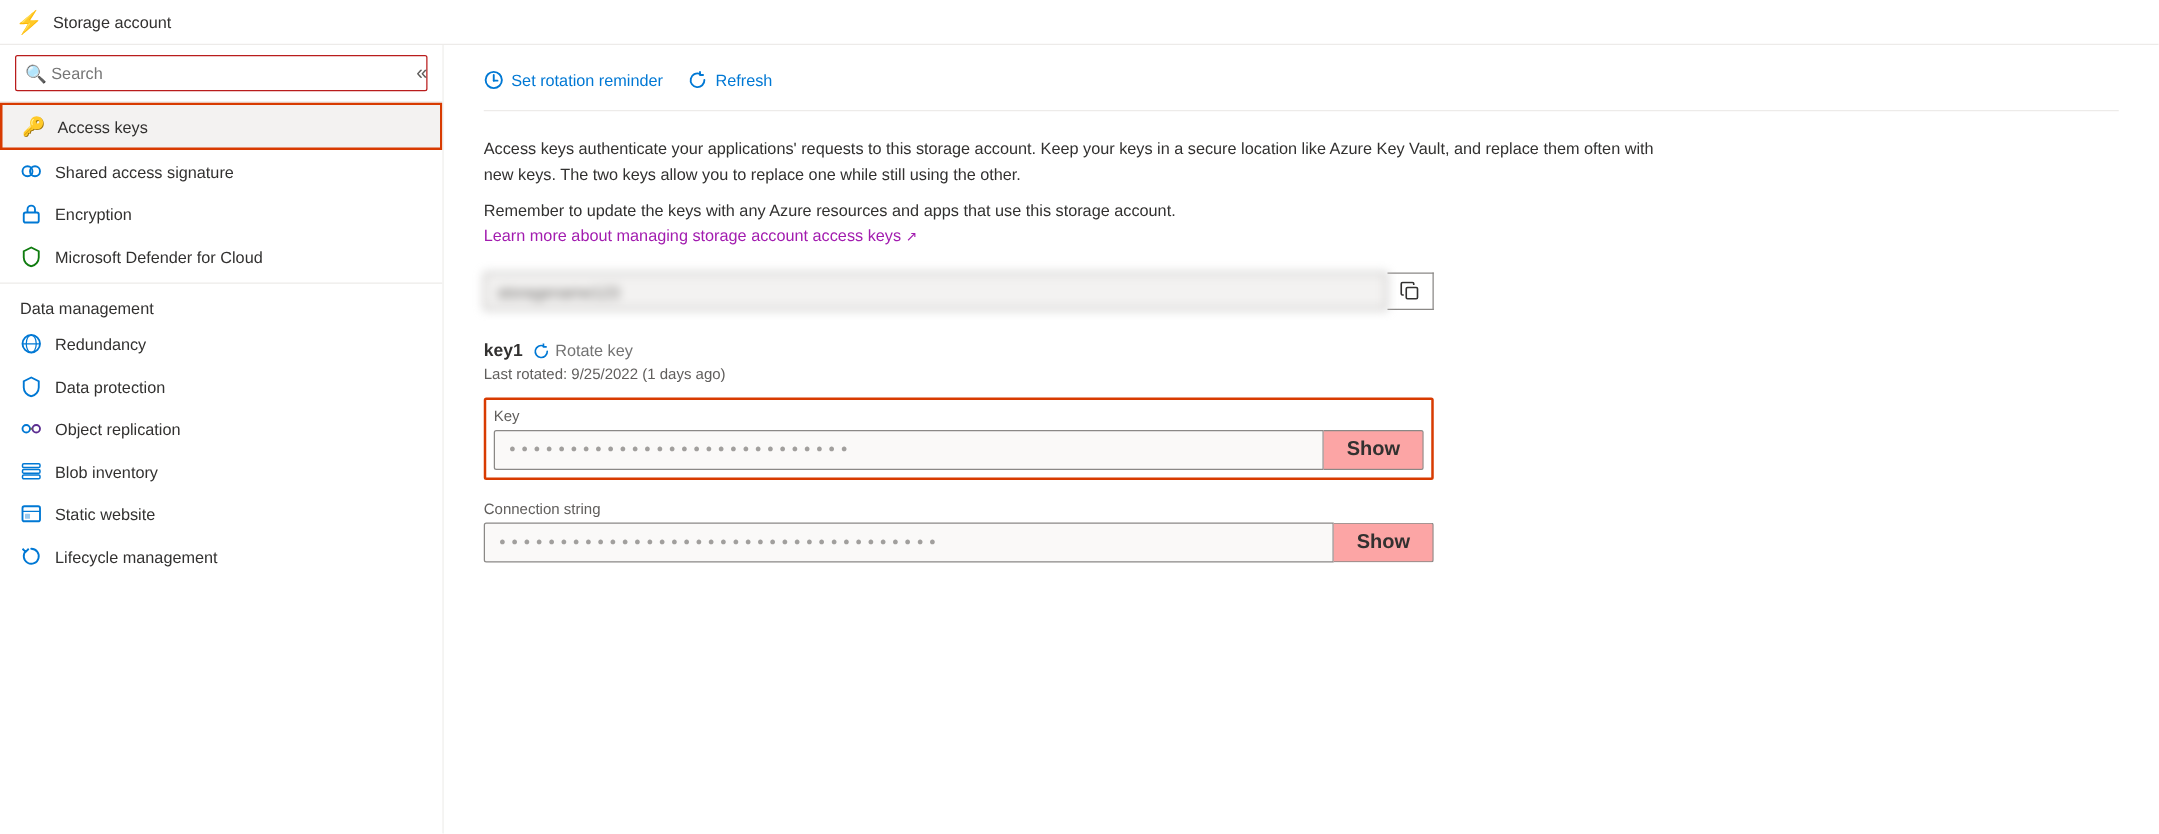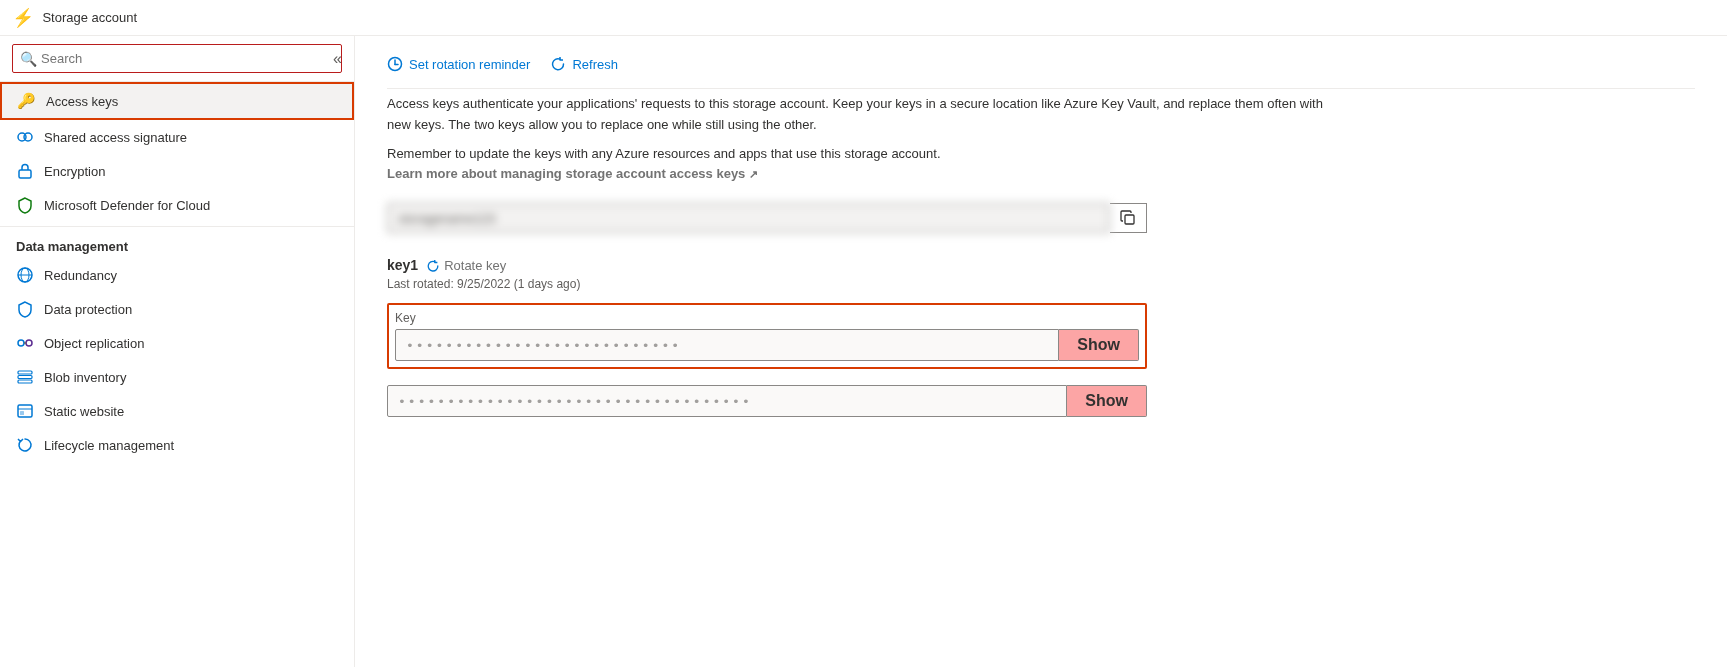--- a/index.html
+++ b/index.html
@@ -100,21 +100,21 @@
       width: 18px;
       height: 18px;
       display: flex;
       align-items: center;
       justify-content: center;
       flex-shrink: 0;
     }
 
     .sidebar-section-header {
       padding: 12px 16px 4px 16px;
-      font-weight: 700;
+      font-weight: 400;
       font-size: 13px;
       color: #323130;
       border-top: 1px solid #edebe9;
       margin-top: 4px;
     }
 
     
     .sidebar-scroll::-webkit-scrollbar { width: 6px; }
     .sidebar-scroll::-webkit-scrollbar-thumb { background: #c8c6c4; border-radius: 3px; }
 
@@ -125,21 +125,21 @@
       padding: 0 32px 32px 32px;
       background: #fff;
     }
 
     
     .toolbar {
       display: flex;
       align-items: center;
       padding: 14px 0 10px 0;
       border-bottom: 1px solid #edebe9;
-      margin-bottom: 5px;
+      margin-bottom: 20px;
       gap: 0;
     }
     .toolbar-btn {
       display: flex;
       align-items: center;
       gap: 6px;
       background: none;
       border: none;
       color: #0078d4;
       cursor: pointer;
@@ -153,24 +153,23 @@
       margin-bottom: 18px;
       max-width: 960px;
     }
     .description-block p {
       font-size: 13px;
       line-height: 1.6;
       color: #323130;
       margin-bottom: 8px;
     }
     .description-block .link {
-      color: #737373;
+      color: #a21caf;
       text-decoration: none;
       font-size: 13px;
-      font-weight: bold;
     }
 
     
     .field-group {
       margin-bottom: 24px;
       max-width: 760px;
     }
     .field-label {
       font-size: 12px;
       color: #605e5c;
@@ -467,20 +466,21 @@
         <label class="field-label" style="margin-bottom:4px; display:block;">Key</label>
         <div class="key-field-inner">
           <input class="password-input" type="password" value="placeholder_key_value_hidden" style="background: rgb(250, 249, 248);" readonly="">
           <button class="show-btn">
             <span>Show</span>
           </button>
         </div>
       </div>
 
       <div class="conn-field-wrapper">
+        <label class="field-label">Connection string</label>
         <div class="conn-field-inner">
           <input class="password-input" type="password" value="placeholder_connection_string_hidden" style="background: rgb(250, 249, 248); border-radius: 2px 0px 0px 2px;" readonly="">
           <button class="show-btn">
             <span>Show</span>
           </button>
         </div>
       </div>
 
     </div>
 

